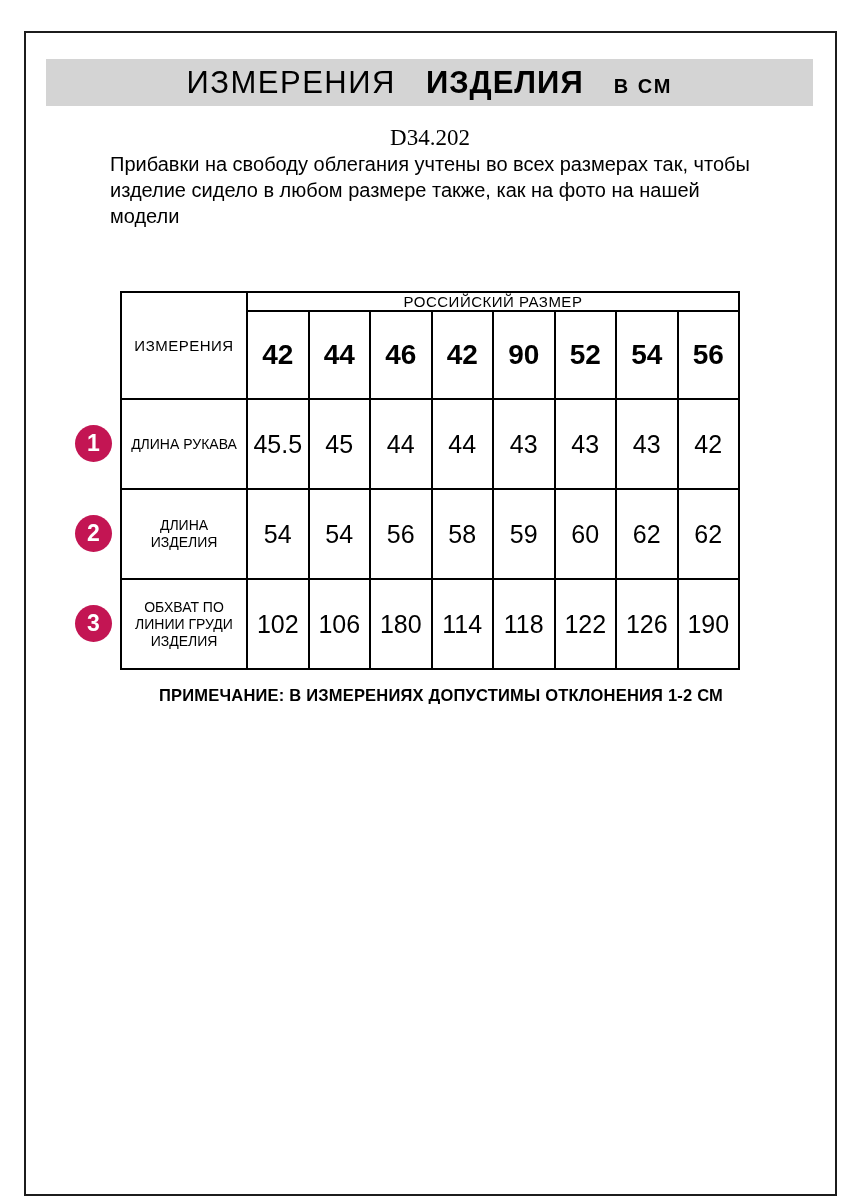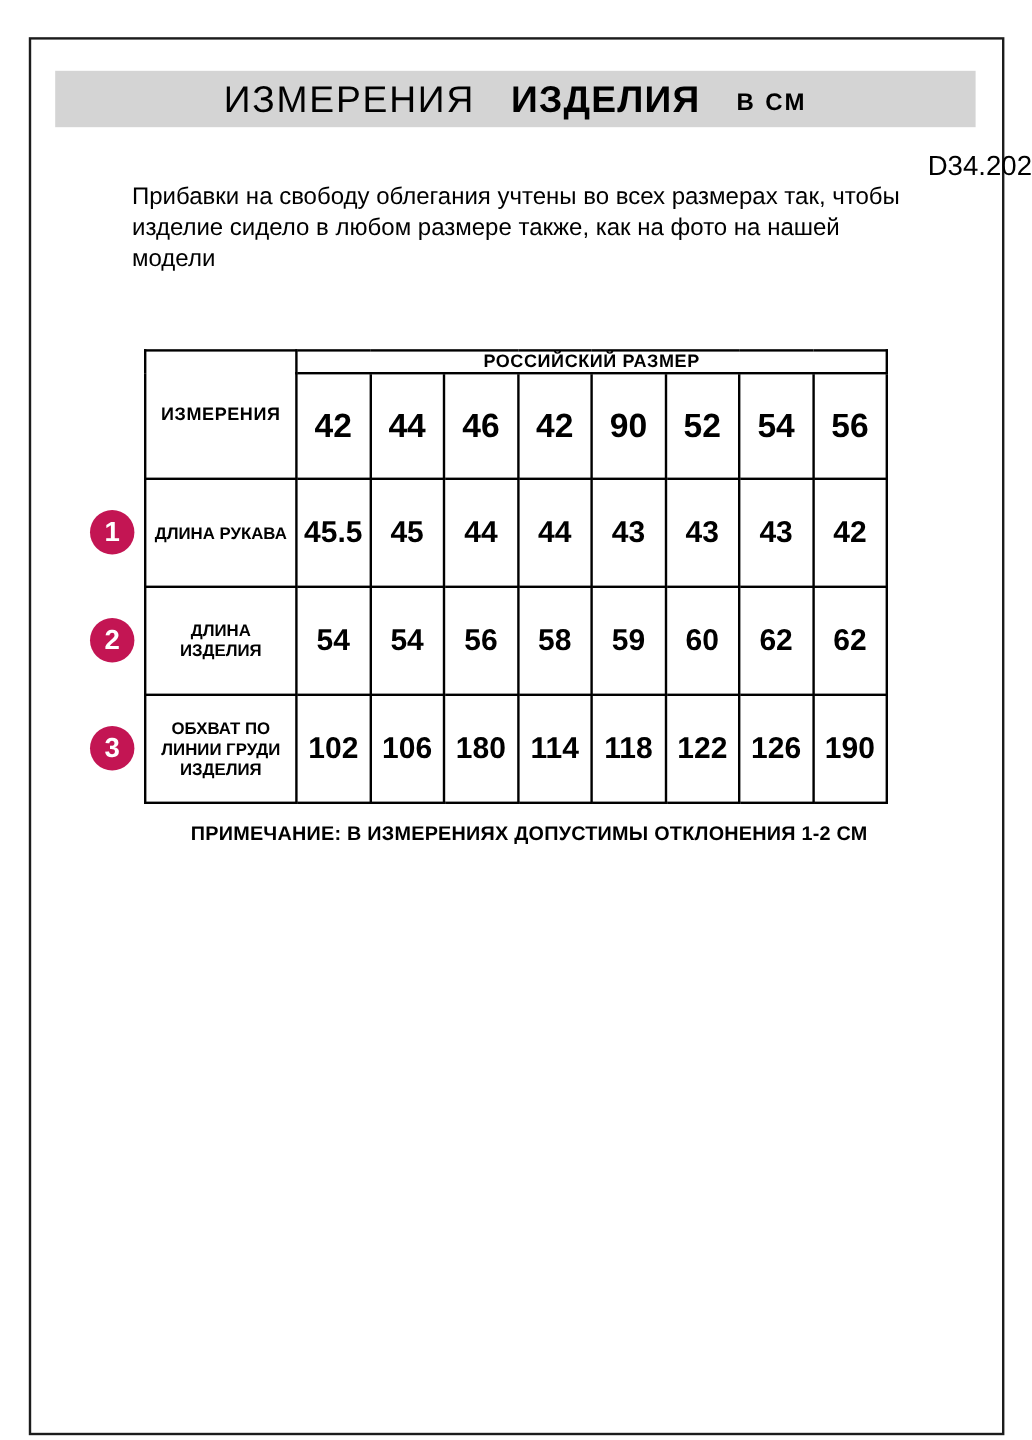--- a/index.html
+++ b/index.html
@@ -43,22 +43,23 @@
     font-size: 20px;
     letter-spacing: 2px;
     font-weight: 700;
     margin-top: 7px;
   }
 
   .model-code {
     position: absolute;
     left: 0; top: 125px;
     width: 860px;
-    text-align: right;
+    text-align: center;
     font-size: 23px;
+    font-family: Liberation Serif, serif;
   }
 
   .description {
     position: absolute;
     left: 110px; top: 151px;
     width: 640px;
     font-size: 20px;
     line-height: 26px;
     white-space: pre-line;
   }
@@ -68,21 +69,21 @@
     left: 120px; top: 291px;
     width: 620px;
     border-collapse: collapse;
     table-layout: fixed;
   }
   .size-table col.c0 { width: 126px; }
   .size-table th, .size-table td {
     border: 2px solid #000;
     text-align: center;
     vertical-align: middle;
-    font-weight: 700;
+    font-weight: 400;
     background: #fff;
   }
   .size-table th.group-header {
     height: 19px;
     font-size: 15px;
     letter-spacing: 0.5px;
   }
   .size-table th.corner-header {
     font-size: 15px;
     letter-spacing: 0.5px;

